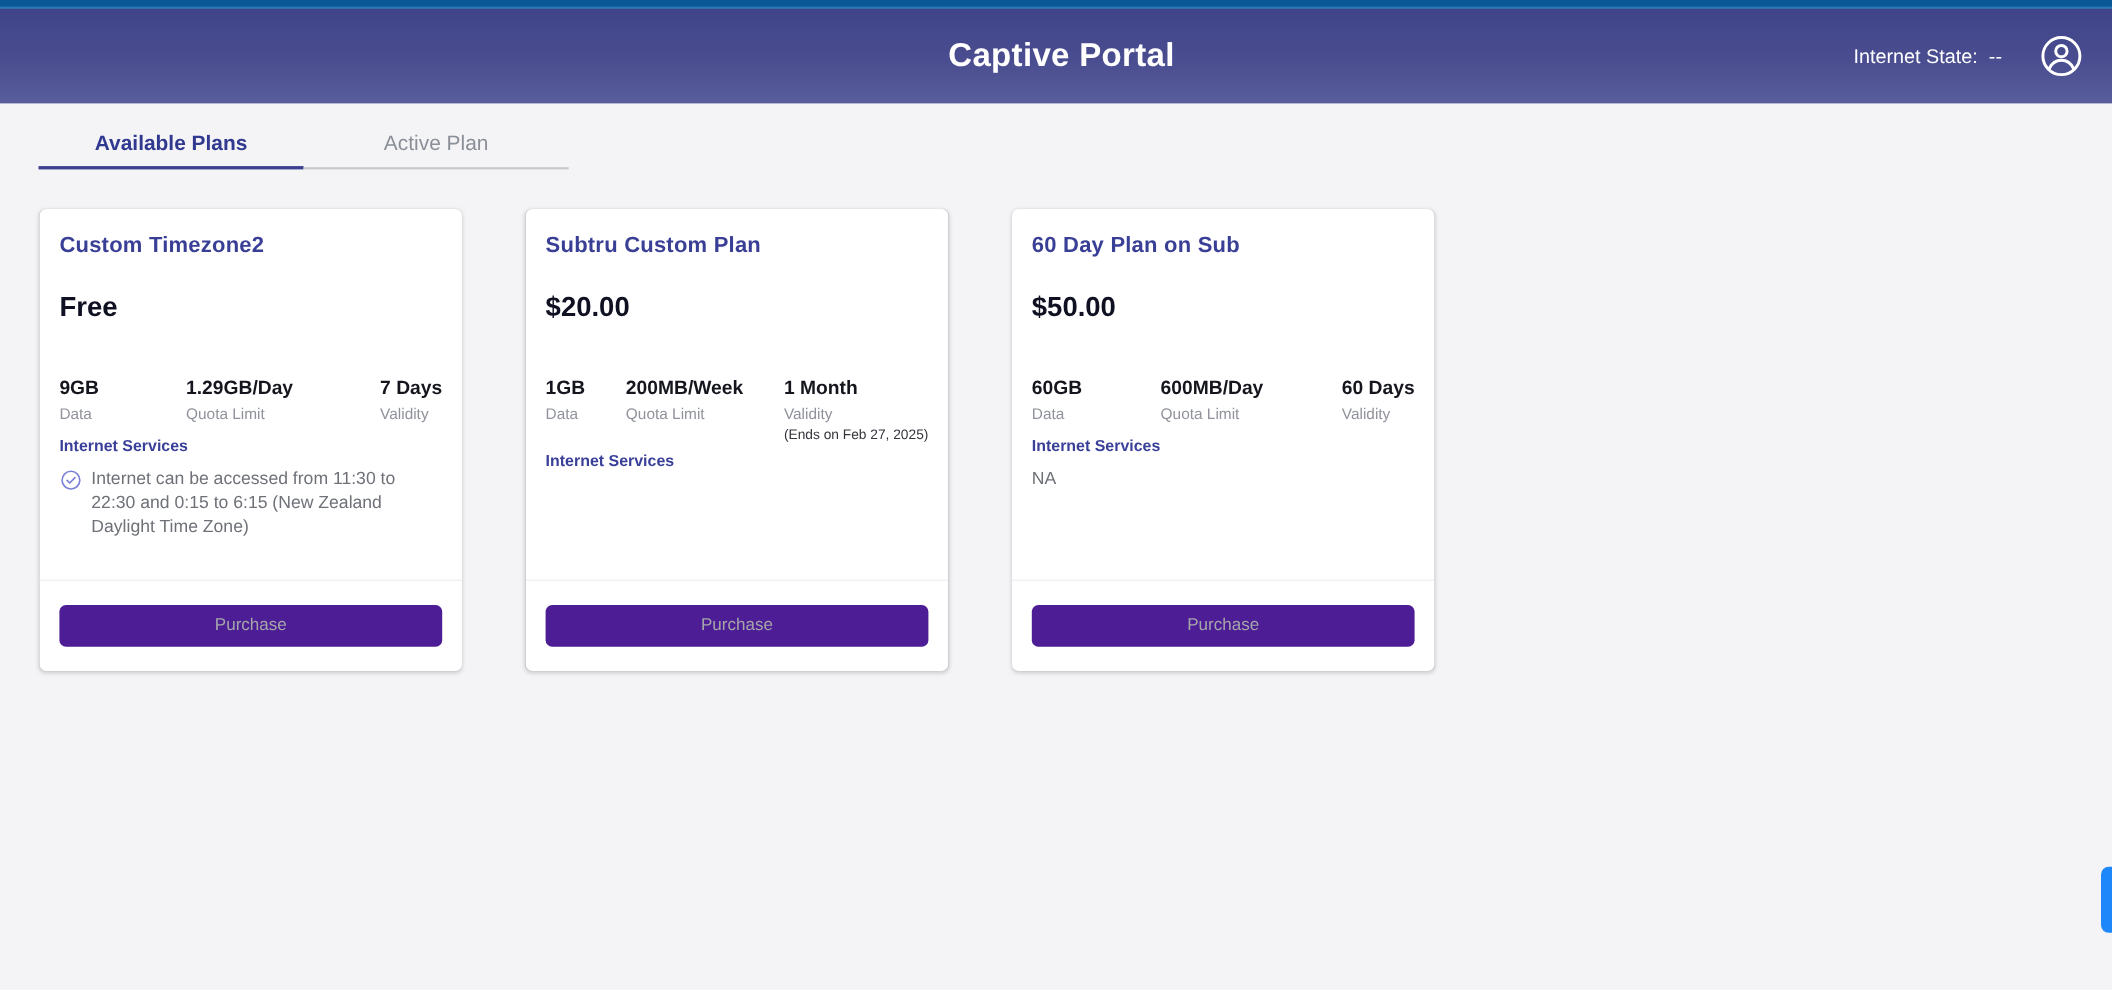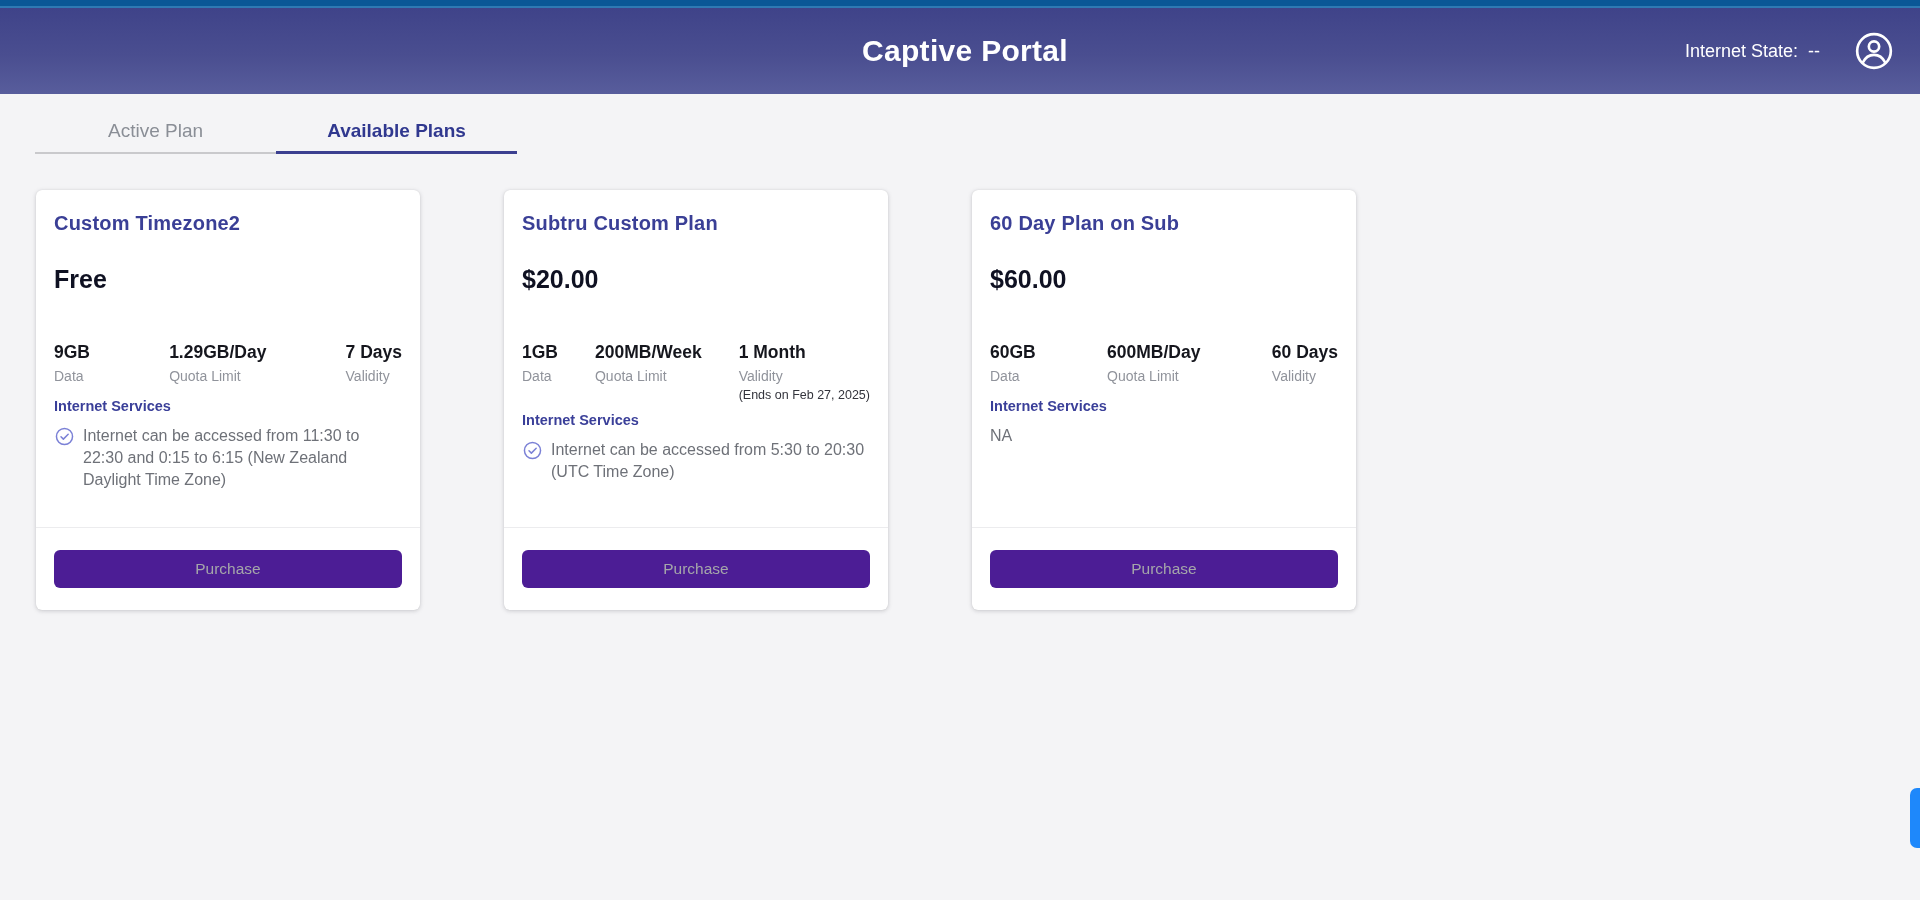--- a/index.html
+++ b/index.html
@@ -67,21 +67,21 @@
   }
   .tab.active {
     color: #30388f;
     font-weight: bold;
     border-bottom: 3px solid #3b3f90;
   }
 
   
   .cards {
     display: flex;
-    gap: 84px;
+    gap: 58px;
     margin: 36px 0 0 36px;
   }
   .plan-card {
     width: 384px;
     height: 420px;
     background: #ffffff;
     border-radius: 6px;
     box-shadow: 0 1px 4px rgba(90,90,100,0.28), 0 0 1px rgba(0,0,0,0.12);
     display: flex;
     flex-direction: column;
@@ -186,25 +186,25 @@
     </div>
     <svg class="account-icon" viewBox="0 0 24 24" fill="none">
       <circle cx="12" cy="12" r="10.1" stroke="#ffffff" stroke-width="1.6"></circle>
       <circle cx="12" cy="9.3" r="3.1" stroke="#ffffff" stroke-width="1.6"></circle>
       <path d="M5.3 18.9 C6.9 15.6 9.4 14.3 12 14.3 C14.6 14.3 17.1 15.6 18.7 18.9" stroke="#ffffff" stroke-width="1.6" stroke-linecap="round"></path>
     </svg>
   </div>
 </header>
 
 <nav class="tabs">
+  <div class="tab active">
+    <span>Available Plans</span>
+  </div>
   <div class="tab">
     <span>Active Plan</span>
-  </div>
-  <div class="tab active">
-    <span>Available Plans</span>
   </div>
 </nav>
 
 <main class="cards">
 
   <section class="plan-card">
     <div class="card-body">
       <div class="plan-name">Custom Timezone2</div>
       <div class="plan-price">Free</div>
       <div class="stats-row">
@@ -250,38 +250,31 @@
           <div class="stat-value">200MB/Week</div>
           <div class="stat-label">Quota Limit</div>
         </div>
         <div class="stat">
           <div class="stat-value">1 Month</div>
           <div class="stat-label">Validity</div>
           <div class="stat-note">(Ends on Feb 27, 2025)</div>
         </div>
       </div>
       <div class="services-heading">Internet Services</div>
-      <div class="service-row">
-        <svg class="check-icon" viewBox="0 0 24 24" fill="none">
-          <circle cx="12" cy="12" r="9.2" stroke="#7b81d6" stroke-width="1.7"></circle>
-          <path d="M8 12.3 L10.7 15 L16.2 9.4" stroke="#7b81d6" stroke-width="1.7" stroke-linecap="round" stroke-linejoin="round"></path>
-        </svg>
-        <div class="service-text">Internet can be accessed from 5:30 to 20:30 (UTC Time Zone)</div>
-      </div>
     </div>
     <hr class="card-divider">
     <div class="card-footer">
       <button class="purchase-btn" disabled="">Purchase</button>
     </div>
   </section>
 
   <section class="plan-card">
     <div class="card-body">
       <div class="plan-name">60 Day Plan on Sub</div>
-      <div class="plan-price">$60.00</div>
+      <div class="plan-price">$50.00</div>
       <div class="stats-row">
         <div class="stat">
           <div class="stat-value">60GB</div>
           <div class="stat-label">Data</div>
         </div>
         <div class="stat">
           <div class="stat-value">600MB/Day</div>
           <div class="stat-label">Quota Limit</div>
         </div>
         <div class="stat">

